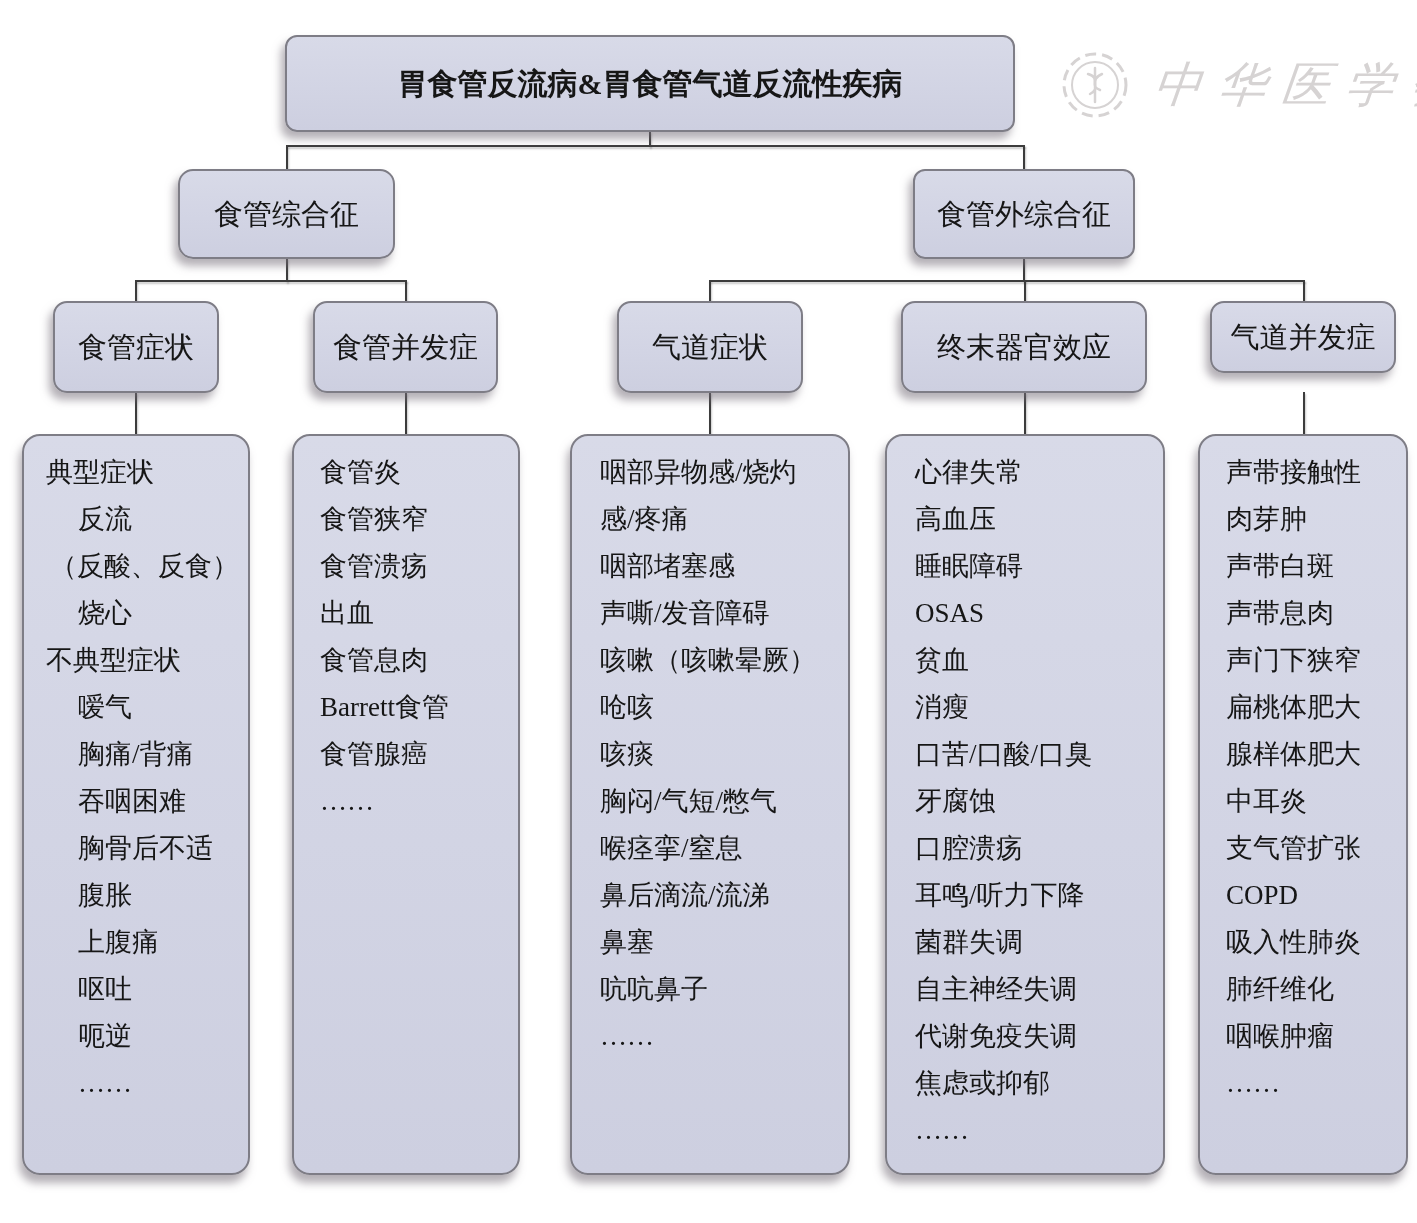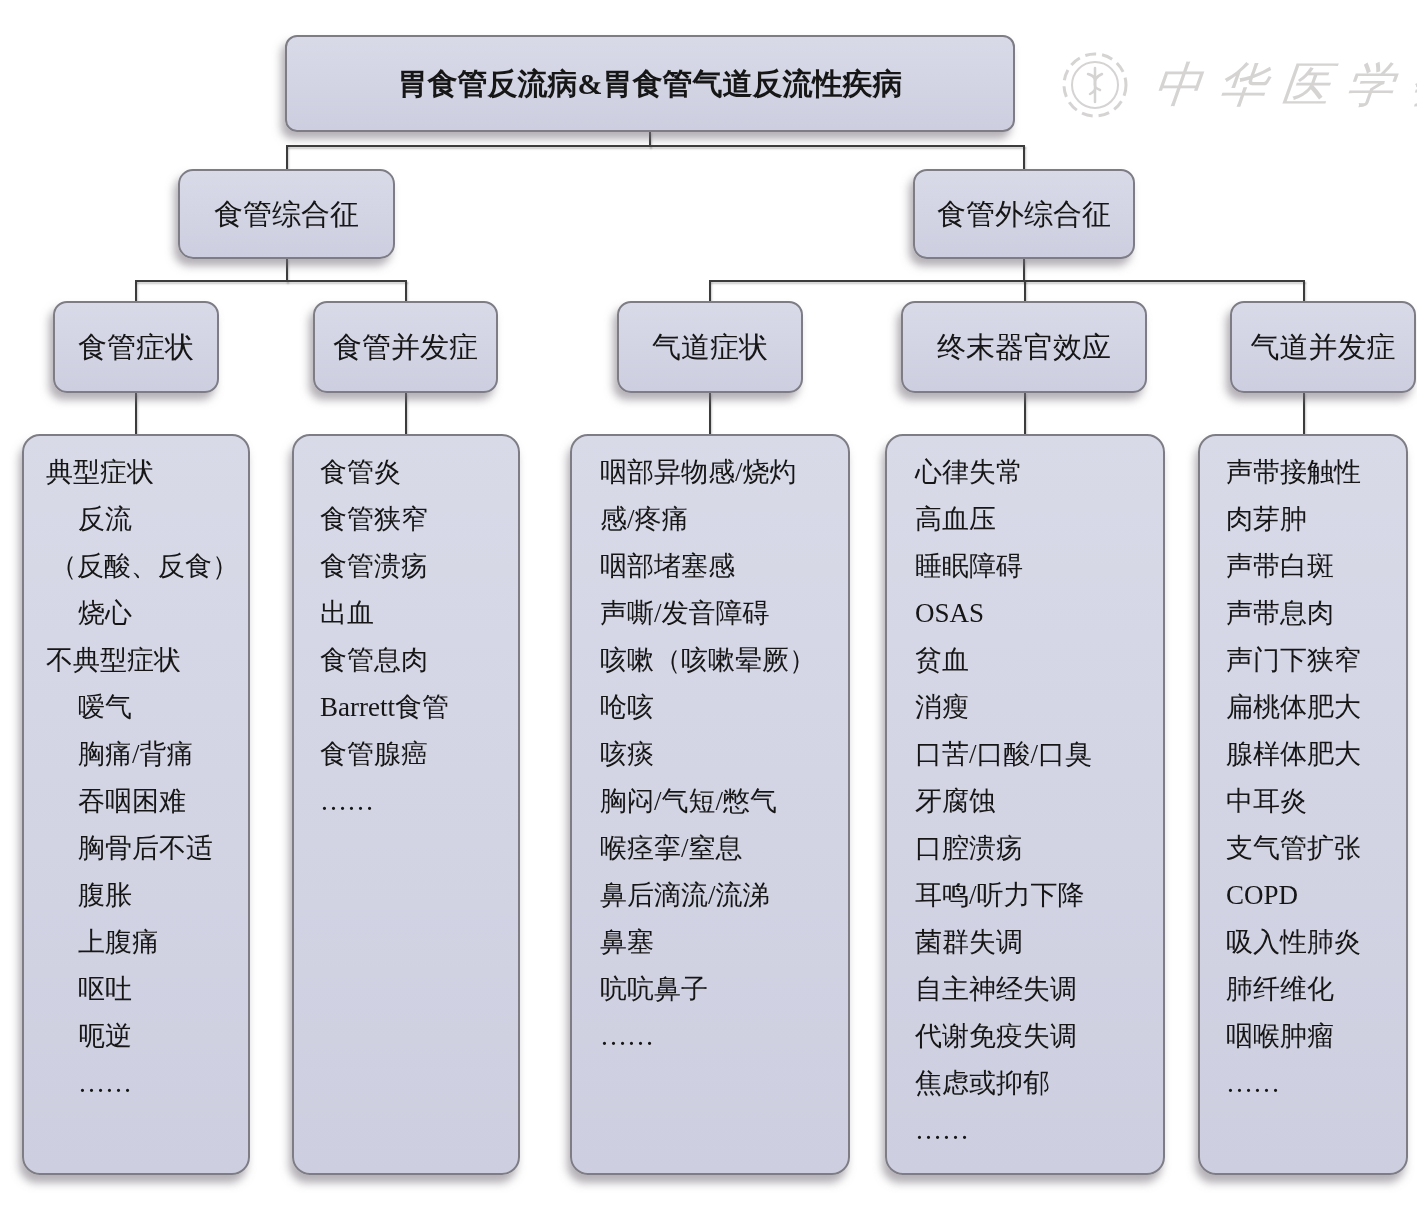--- a/index.html
+++ b/index.html
@@ -79,27 +79,27 @@
 
   <div class="conn v" style="left:135px;top:392px;height:43px;"></div>
   <div class="conn v" style="left:405px;top:392px;height:43px;"></div>
   <div class="conn v" style="left:709px;top:392px;height:43px;"></div>
   <div class="conn v" style="left:1024px;top:392px;height:43px;"></div>
   <div class="conn v" style="left:1303px;top:392px;height:43px;"></div>
 
   <div class="node root" style="left:285px;top:35px;width:730px;height:97px;">胃食管反流病&amp;胃食管气道反流性疾病</div>
 
   <div class="node" style="left:178px;top:169px;width:217px;height:90px;border-radius:15px;">食管综合征</div>
-  <div class="node" style="left:913px;top:169px;width:222px;height:90px;">食管外综合征</div>
+  <div class="node" style="left:913px;top:169px;width:222px;height:90px;border-radius:12px;">食管外综合征</div>
 
   <div class="node" style="left:53px;top:301px;width:166px;height:92px;">食管症状</div>
   <div class="node" style="left:313px;top:301px;width:185px;height:92px;">食管并发症</div>
   <div class="node" style="left:617px;top:301px;width:186px;height:92px;">气道症状</div>
   <div class="node" style="left:901px;top:301px;width:246px;height:92px;">终末器官效应</div>
-  <div class="node" style="left:1210px;top:301px;width:186px;height:92px;margin-left:20px;">气道并发症</div>
+  <div class="node" style="left:1210px;top:301px;width:186px;height:72px;">气道并发症</div>
 
   <div class="leaf leaf-1" style="left:22px;top:434px;width:228px;height:741px;">
 
   <div class="li">典型症状</div>
       <div class="li indent-1">反流</div>
       <div class="li indent-p">（反酸、反食）</div>
       <div class="li indent-1">烧心</div>
       <div class="li">不典型症状</div>
       <div class="li indent-1">嗳气</div>
       <div class="li indent-1">胸痛/背痛</div>

